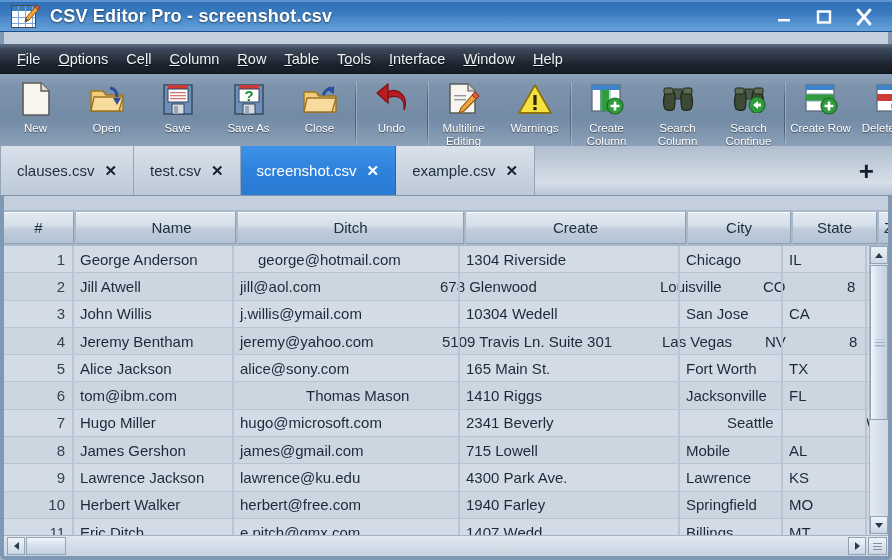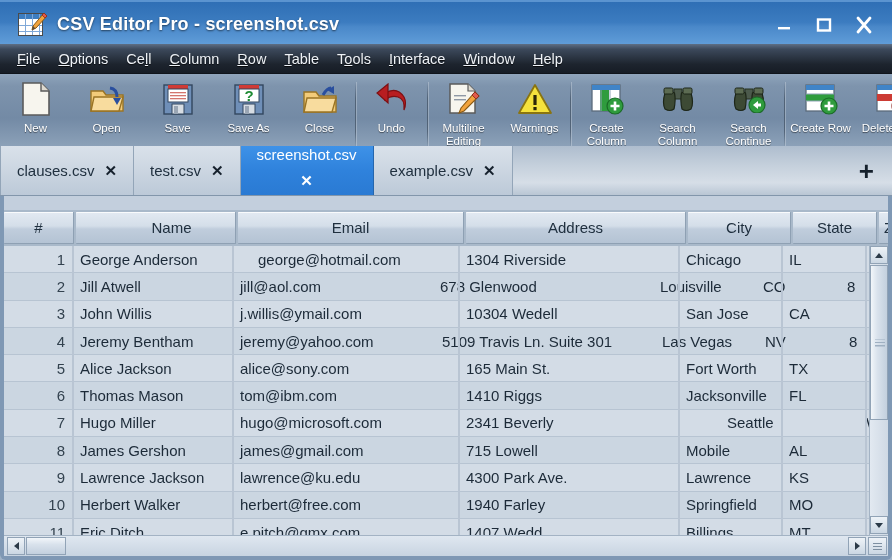--- a/index.html
+++ b/index.html
@@ -20,27 +20,26 @@
     border-left:4px solid #7f98b4;
     border-right:4px solid #7f98b4;
     border-bottom:4px solid #7f98b4;
     border-top:0;
     background:#c3cfdd;
     border-radius:0 0 6px 6px;
   }
 
   
   .titlebar{
-    position:absolute;left:0;top:0;width:892px;height:48px;
+    position:absolute;left:0;top:0;width:892px;height:32px;
     background:linear-gradient(to bottom,#2f6fb5 0%,#3c7cc0 45%,#4a88c9 55%,#63a0db 100%);
     border-bottom:1px solid #1d4d86;
     box-sizing:border-box;
     display:flex;align-items:center;
     border-top:2px solid #5b94d0;
-    padding-left:7px;
   }
   .title-icon{
     width:30px;height:30px;margin-left:10px;margin-right:10px;
     position:relative;flex:0 0 auto;
   }
   .ti-grid{
     position:absolute;left:1px;top:3px;width:25px;height:23px;
     background:#ffffff;border:1px solid #4a4a4a;box-sizing:border-box;
     background-image:
       linear-gradient(to right,transparent 0 6px,#7fa8d8 6px 7px,transparent 7px 13px,#7fa8d8 13px 14px,transparent 14px 20px,#7fa8d8 20px 21px,transparent 21px),
@@ -121,21 +120,20 @@
     box-sizing:border-box;flex:0 0 auto;
   }
   .tab:first-child{border-left:1px solid #93a5b8;}
   .tab .tname{font-size:15px;color:#20303f;white-space:nowrap;}
   .tab .tclose{
     font-weight:bold;font-size:15px;color:#15202c;line-height:1;cursor:pointer;
   }
   .tab.active{
     background:linear-gradient(to bottom,#3e92e8 0%,#2f82dc 50%,#2a7ad3 100%);
     border-right:1px solid #2566ad;
-    flex-direction:column;
   }
   .tab.active .tname{color:#ffffff;font-weight:normal;}
   .tab.active .tclose{color:#ffffff;}
   .tab-rest{
     flex:1 1 auto;display:flex;align-items:center;justify-content:flex-end;
     padding-right:14px;
   }
   .tab-add{
     font-size:26px;font-weight:bold;color:#15202c;line-height:1;cursor:pointer;
     padding:0 4px;
@@ -484,22 +482,22 @@
     </div>
     <div class="tab-rest">
       <span class="tab-add">+</span>
     </div>
   </div>
 
   <div class="grid-wrap">
     <div class="hdr-row" id="hdrRow">
         <div class="hcell" style="width: 70px;">#</div>
         <div class="hcell" style="width: 160px; padding-left: 32px;">Name</div>
-        <div class="hcell" style="width: 226px;">Email</div>
-        <div class="hcell" style="width: 220px;">Address</div>
+        <div class="hcell" style="width: 226px;">Ditch</div>
+        <div class="hcell" style="width: 220px;">Create</div>
         <div class="hcell" style="width: 103px;">City</div>
         <div class="hcell" style="width: 84px;">State</div>
         <div class="hcell" style="width: 20px;">Z</div>
       </div>
     <div class="body-rows" id="bodyRows">
         <div class="drow">
           <div class="dcell num" style="width: 70px;">1</div>
           <div class="dcell" style="width: 160px;">George Anderson</div>
           <div class="dcell" style="width: 226px; padding-left: 24px;">george@hotmail.com</div>
           <div class="dcell" style="width: 220px;">1304 Riverside</div>
@@ -538,22 +536,22 @@
           <div class="dcell num" style="width: 70px;">5</div>
           <div class="dcell" style="width: 160px;">Alice Jackson</div>
           <div class="dcell" style="width: 226px;">alice@sony.com</div>
           <div class="dcell" style="width: 220px;">165 Main St.</div>
           <div class="dcell" style="width: 103px;">Fort Worth</div>
           <div class="dcell" style="width: 84px;">TX</div>
           <div class="dcell" style="width: 20px;">7</div>
         </div>
         <div class="drow alt">
           <div class="dcell num" style="width: 70px;">6</div>
+          <div class="dcell" style="width: 226px;">tom@ibm.com</div>
           <div class="dcell" style="width: 160px;">Thomas Mason</div>
-          <div class="dcell" style="width: 226px;">tom@ibm.com</div>
           <div class="dcell" style="width: 220px;">1410 Riggs</div>
           <div class="dcell" style="width: 103px;">Jacksonville</div>
           <div class="dcell" style="width: 84px;">FL</div>
           <div class="dcell" style="width: 20px;">3</div>
         </div>
         <div class="drow">
           <div class="dcell num" style="width: 70px;">7</div>
           <div class="dcell" style="width: 160px;">Hugo Miller</div>
           <div class="dcell" style="width: 226px;">hugo@microsoft.com</div>
           <div class="dcell" style="width: 261px;">2341 Beverly</div>

